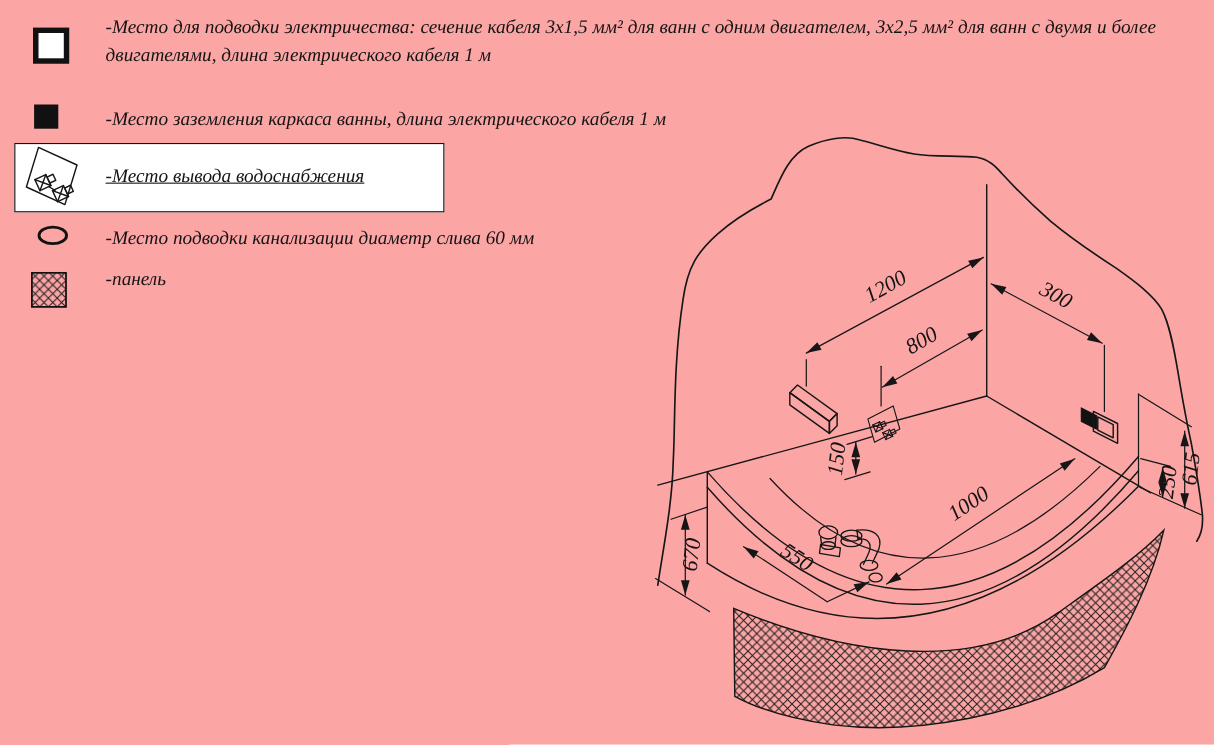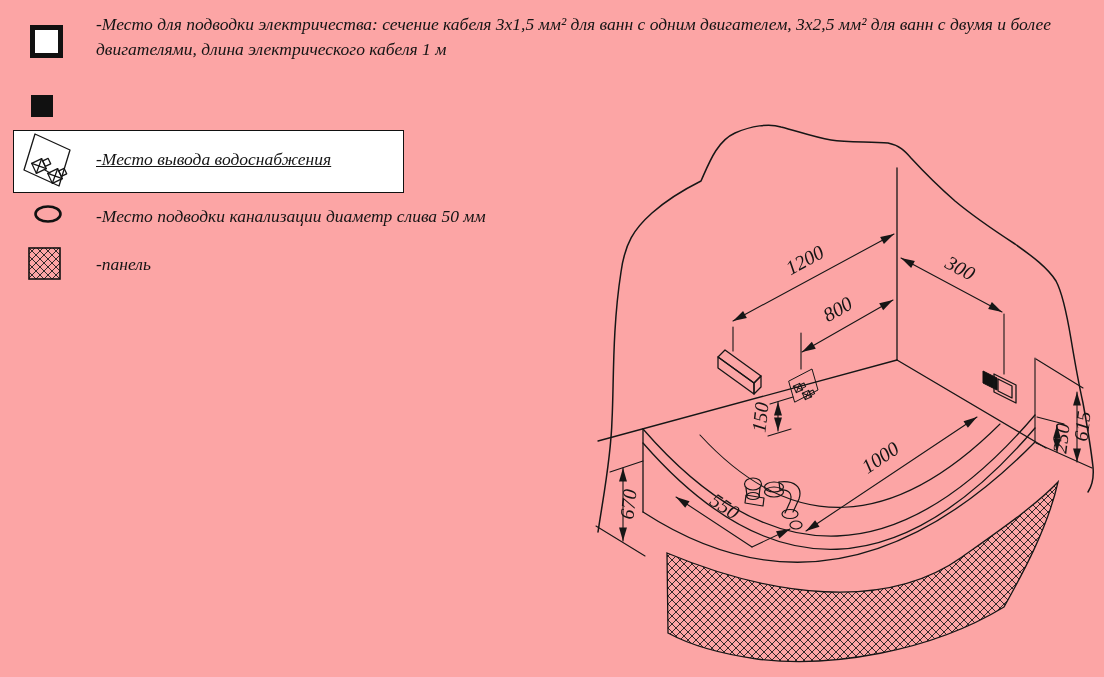--- a/index.html
+++ b/index.html
@@ -16,20 +16,21 @@
 </style>
 </head>
 <body>
 
 <div id="stage">
 
   <div class="icon-sq-outline" style="left:30px;top:25px;"></div>
   <div class="ltext" style="left:96px;top:12px;width:962px;">-Место для подводки электричества: сечение кабеля 3х1,5 мм² для ванн с одним двигателем, 3х2,5 мм² для ванн с двумя и более двигателями, длина электрического кабеля 1 м</div>
 
   <div class="icon-sq-solid" style="left:31px;top:95px;"></div>
+  <div class="ltext" style="left:96px;top:96px;width:900px;">-Место заземления каркаса ванны, длина электрического кабеля 1 м</div>
 
   <div class="legend-box" style="left:13px;top:130px;width:389px;height:61px;"></div>
   <svg style="left:18px;top:131px;" width="72" height="60" viewBox="0 0 72 60">
     <g class="ln">
       <polygon points="17,3 52,19 41,55 6,39"></polygon>
       <g transform="translate(21,35) rotate(-25)">
         <rect x="-5.5" y="-5.5" width="11" height="11"></rect>
         <path d="M-5.5,-5.5 L5.5,5.5 M5.5,-5.5 L-5.5,5.5"></path>
         <rect x="5.5" y="-3" width="6" height="6"></rect>
       </g>
@@ -39,26 +40,26 @@
         <rect x="5.5" y="-3" width="6" height="6"></rect>
       </g>
       <path d="M27,39 L32,42"></path>
     </g>
   </svg>
   <div class="ltext" style="left:96px;top:147px;width:300px;text-decoration:underline;">-Место вывода водоснабжения</div>
 
   <svg style="left:32px;top:203px;" width="34" height="24" viewBox="0 0 34 24">
     <ellipse cx="16" cy="11" rx="12.5" ry="7.5" fill="none" stroke="#111" stroke-width="2.6"></ellipse>
   </svg>
-  <div class="ltext" style="left:96px;top:204px;width:600px;">-Место подводки канализации диаметр слива 50 мм</div>
+  <div class="ltext" style="left:96px;top:204px;width:600px;">-Место подводки канализации диаметр слива 60 мм</div>
 
   <svg style="left:28px;top:247px;" width="33" height="33" viewBox="0 0 33 33">
     <rect x="1" y="1" width="31" height="31" fill="url(#xh)" stroke="#111" stroke-width="1.6"></rect>
   </svg>
-  <div class="ltext" style="left:96px;top:252px;width:300px;font-style:italic;">-панель</div>
+  <div class="ltext" style="left:96px;top:241px;width:300px;font-style:italic;">-панель</div>
 
   <svg width="1104" height="677" viewBox="0 0 1104 677">
     <defs>
       <marker id="arr" viewBox="0 0 12 8" refX="11.5" refY="4" markerWidth="14" markerHeight="9" orient="auto-start-reverse">
         <path d="M0.5,0.8 L11.5,4 L0.5,7.2 Z" fill="#161616"></path>
       </marker>
       <pattern id="xh" patternUnits="userSpaceOnUse" width="8" height="8">
         <path d="M0,0 L8,8 M8,0 L0,8" stroke="#1c1c1c" stroke-width="0.9" fill="none"></path>
       </pattern>
     </defs>

